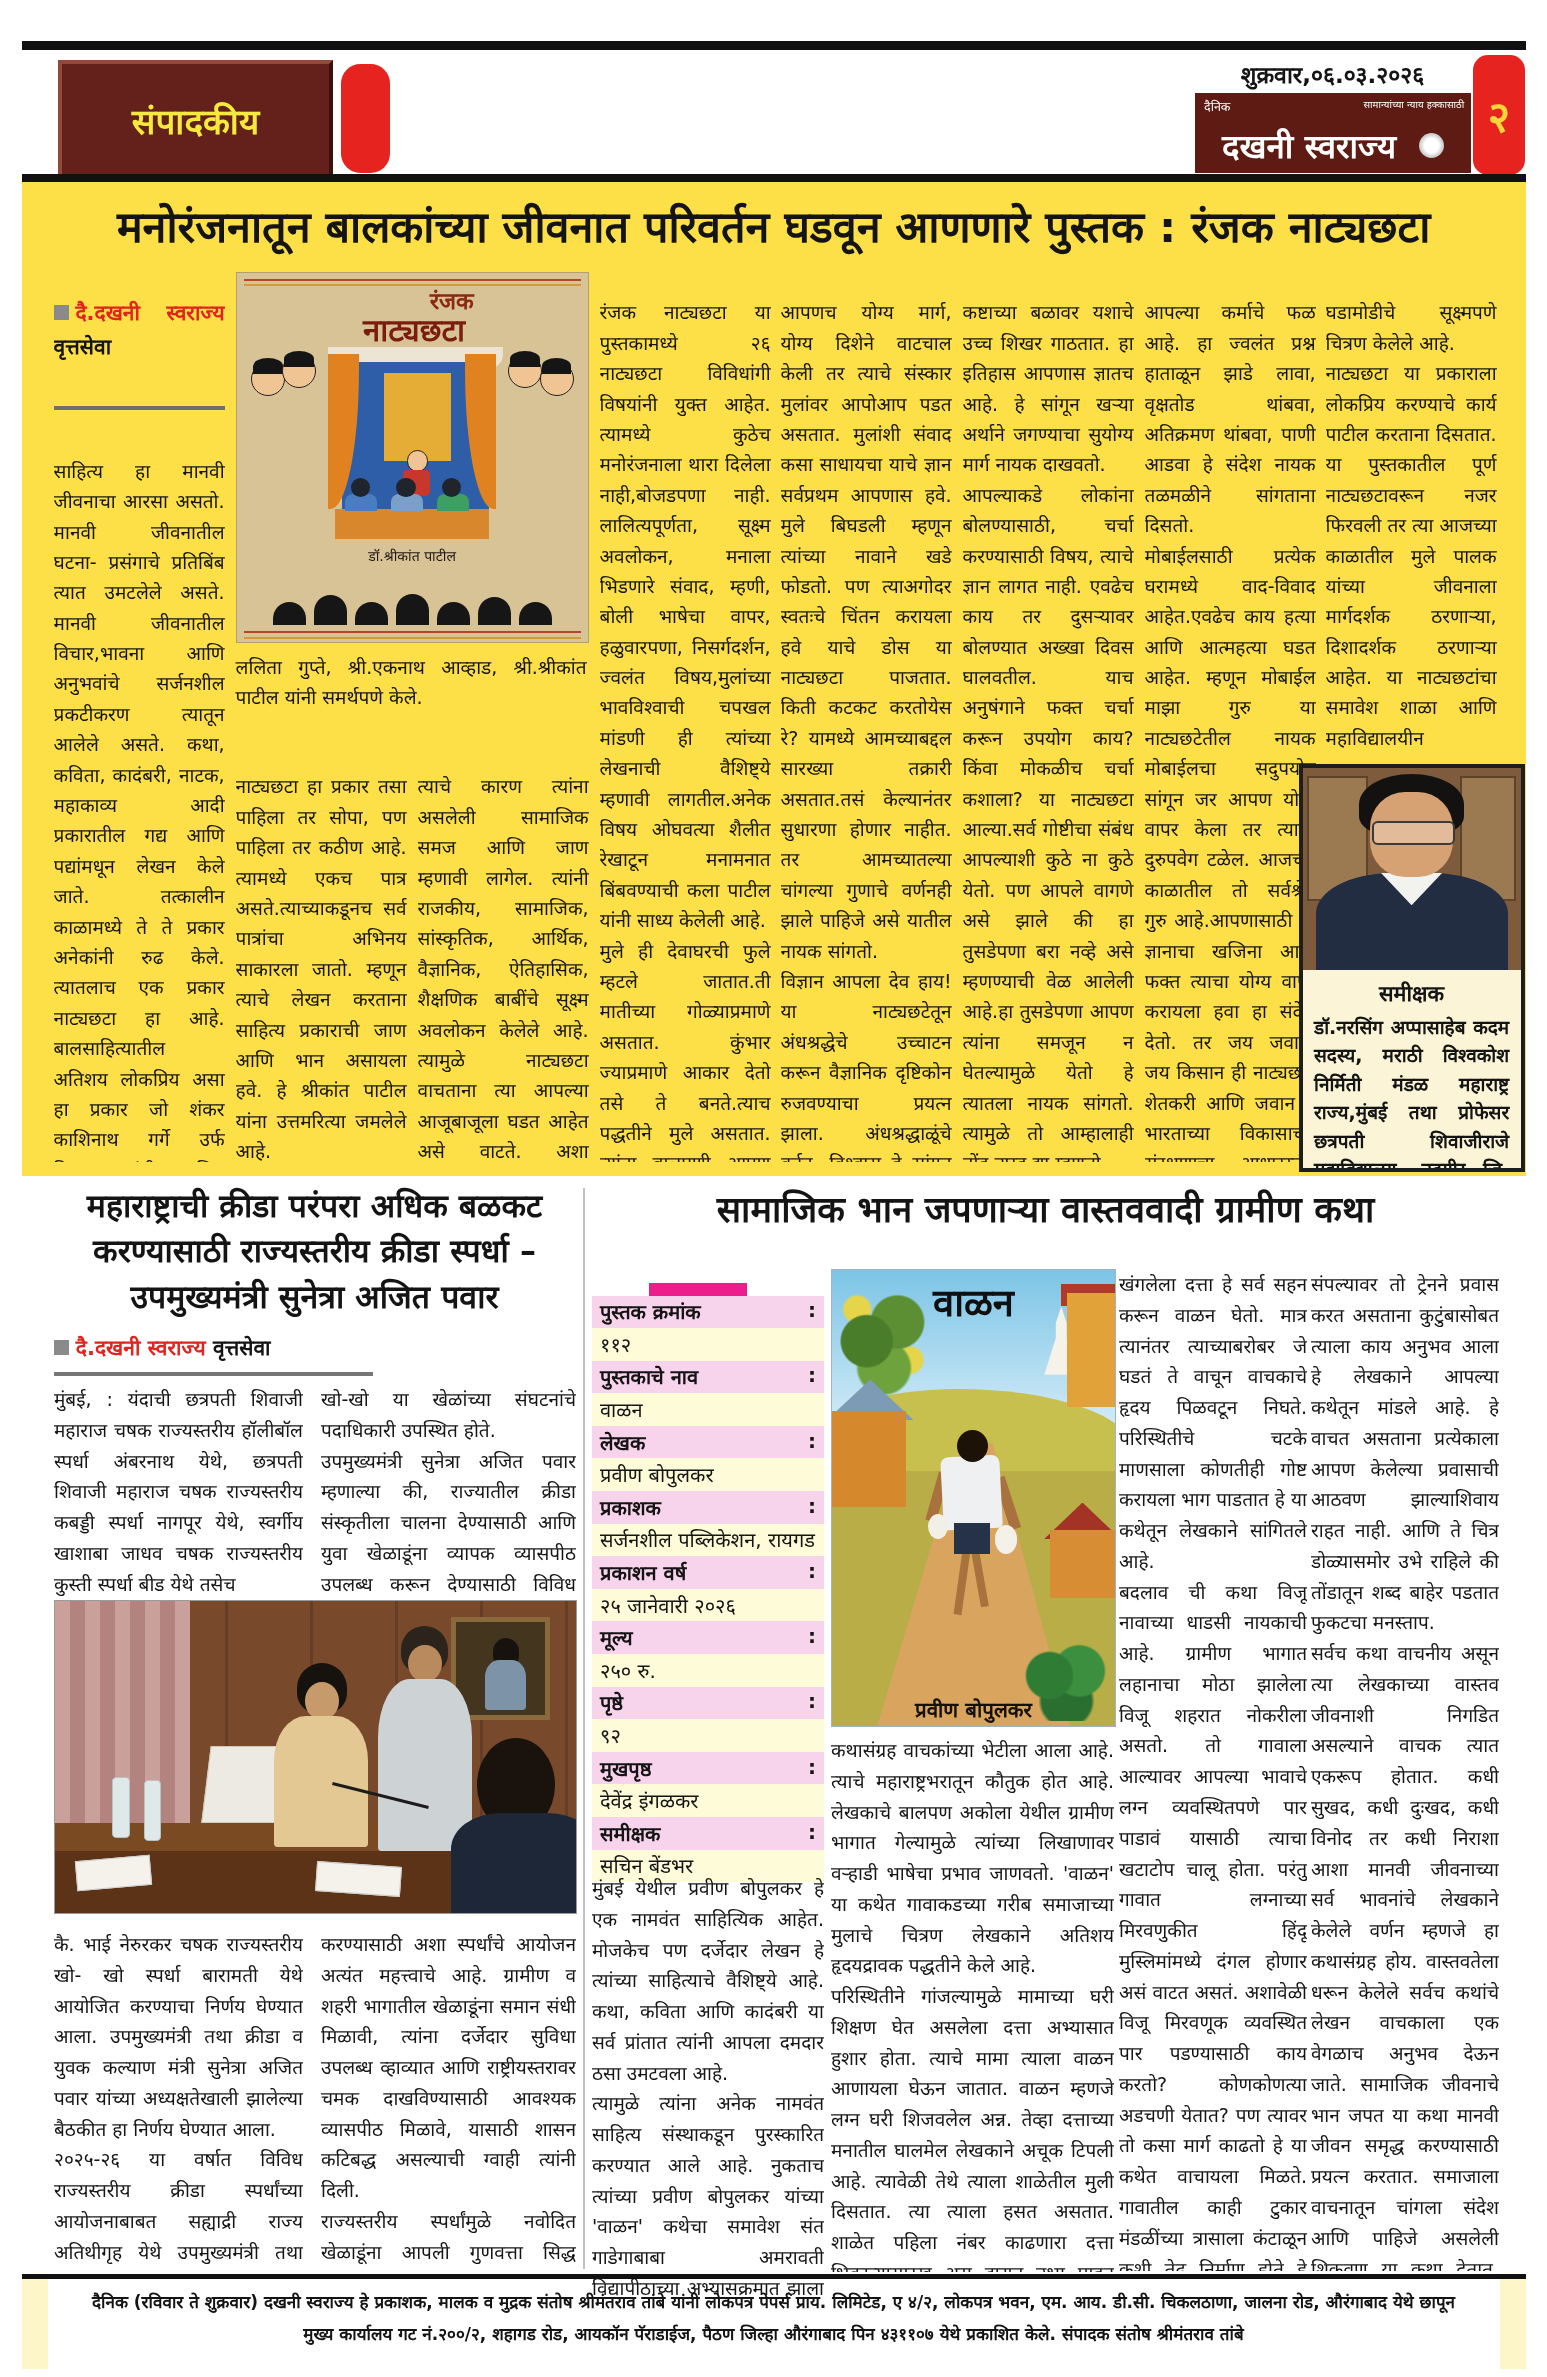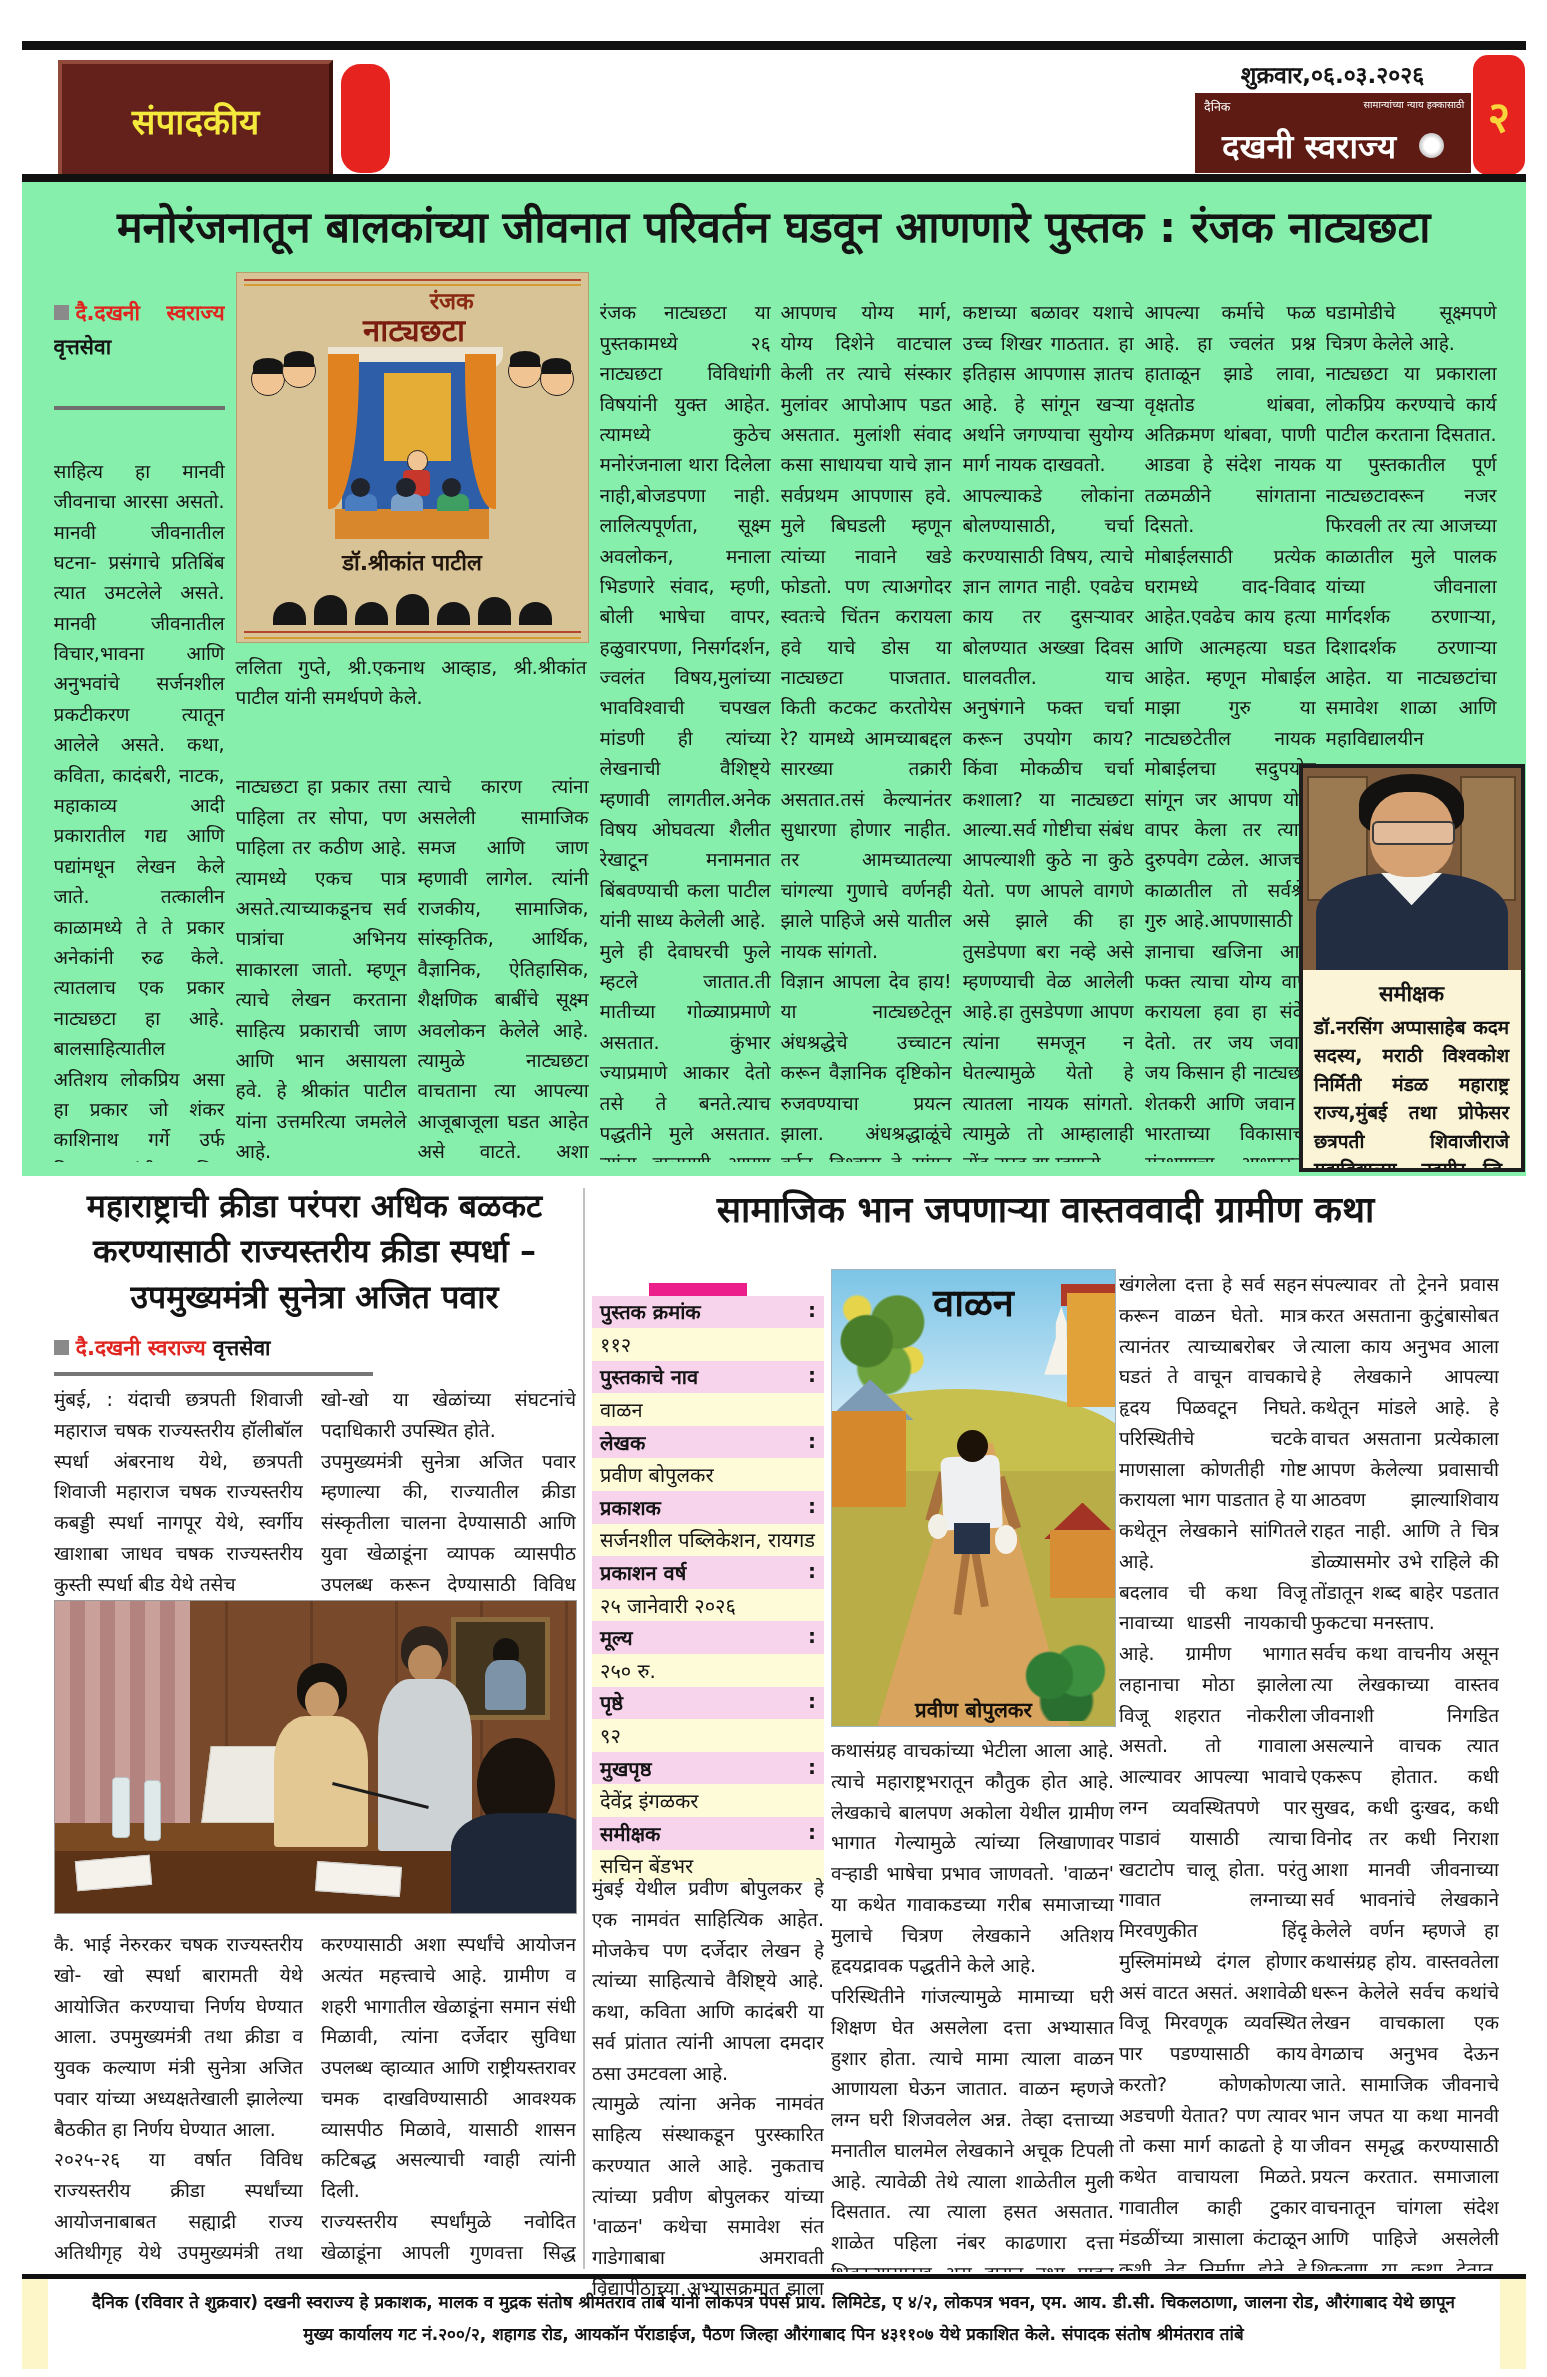--- a/index.html
+++ b/index.html
@@ -20,21 +20,21 @@
   .masthead{left:1195px;top:93px;width:276px;height:80px;background:#5d1b13;color:#fff;}
   .mh-dainik{position:absolute;left:9px;top:4.6px;font-size:12.5px;}
   .mh-tagline{position:absolute;right:6.8px;top:4.6px;font-size:9.7px;}
   .mh-main{position:absolute;left:0;right:0;bottom:4.6px;display:flex;align-items:center;justify-content:center;gap:23px;
            font-size:33px;font-weight:bold;}
   .mh-emblem{width:25px;height:25px;border-radius:50%;background:radial-gradient(circle,#fff 40%,#b9b9b9 75%,#888);}
   .pagenum-tab{left:1473px;top:55px;width:52px;height:120px;background:#e7231f;border-radius:15px;
                display:flex;align-items:center;justify-content:center;}
   .pagenum-tab span{color:#f8d53a;font-size:43px;font-weight:bold;}
   
-  .a1{left:21.6px;top:182px;width:1504px;height:994px;background:#86efac;}
+  .a1{left:21.6px;top:182px;width:1504px;height:994px;background:#fde047;}
   .a1-headline{position:absolute;left:0;right:0;top:13.7px;text-align:center;font-size:43px;font-weight:800;}
   .ncol{position:absolute;top:85px;width:171px;height:895px;overflow:hidden;
         font-size:19px;line-height:1.6;text-align:justify;white-space:pre-line;}
   .byline{font-size:21px;font-weight:bold;margin-bottom:3.4px;white-space:normal;}
   .byline .sq{display:inline-block;width:15px;height:15px;background:#8a8a8a;margin-right:6.8px;}
   .byline .red{color:#e02520;}
   .byline-rule{height:4px;background:#6f6f6f;margin:8px 0 15px 0;}
   .coltext{white-space:pre-line;}
   
   .cover1{left:214px;top:90px;width:351px;height:369px;background:#d8c396;border:0.6px solid #b4a06d;overflow:hidden;}
@@ -46,21 +46,21 @@
   .c1-cl{position:absolute;left:26%;top:22%;width:9%;height:42%;background:#e0821f;border-radius:0 0 90% 0;}
   .c1-cr{position:absolute;right:26%;top:22%;width:9%;height:42%;background:#e0821f;border-radius:0 0 0 90%;}
   .c1-poster{position:absolute;left:42%;top:27%;width:19%;height:24%;background:#e5ad36;}
   .c1-boyhead{position:absolute;left:48.5%;top:48%;width:19.4px;height:19.4px;border-radius:50%;background:#f0c493;border:1.7px solid #222;}
   .c1-boyshirt{position:absolute;left:47.5%;top:53.5%;width:27px;height:26px;background:#c8372c;border-radius:4.6px;}
   .c1-floorband{position:absolute;left:28%;right:28%;top:64%;height:8%;background:#d8872c;}
   .c1-head{position:absolute;width:19.4px;height:19.4px;border-radius:50%;background:#20242c;}
   .c1-sh{position:absolute;width:32px;height:17px;border-radius:8px 8px 0 0;}
   .kid{position:absolute;width:32px;height:32px;border-radius:50%;background:#f0c493;border:1.7px solid #222;}
   .kid:before{content:"";position:absolute;top:-4.6px;left:1.1px;right:1.1px;height:16px;background:#151515;border-radius:50% 50% 0 0;}
-  .c1-author{position:absolute;top:74%;left:0;right:0;text-align:center;font-size:22px;font-weight:bold;color:#20160e;}
+  .c1-author{position:absolute;top:74%;left:0;right:0;text-align:center;font-size:14px;font-weight:normal;color:#20160e;}
   .c1-crowd{position:absolute;left:4%;right:4%;bottom:3%;height:10%;text-align:center;}
   .hump{display:inline-block;width:33px;height:23px;background:#161616;border-radius:17px 17px 0 0;margin:0 4px;vertical-align:bottom;}
   
   .rev-box{left:1277px;top:582px;width:218px;height:400px;border:4px solid #1d1d1d;background:#fbf4d6;overflow:hidden;}
   .rv-photo{position:relative;width:100%;height:202px;background:#7d5b3c;overflow:hidden;}
   .rv-shelf{position:absolute;background:#9b7a52;border:2.3px solid #5d4328;}
   .rv-hair{position:absolute;left:26%;top:3%;width:48%;height:30%;background:#141210;border-radius:50% 50% 30% 30%;}
   .rv-face{position:absolute;left:31%;top:12%;width:38%;height:42%;background:#d7a273;border-radius:42%;}
   .rv-glasses{position:absolute;left:32%;top:26%;width:36%;height:10%;border:2.8px solid #3a3a3a;border-radius:5.7px;background:rgba(255,255,255,.28);}
   .rv-shirt{position:absolute;left:36%;top:52%;width:28%;height:16%;background:#f2f2ee;clip-path:polygon(0 0,100% 0,50% 100%);}

